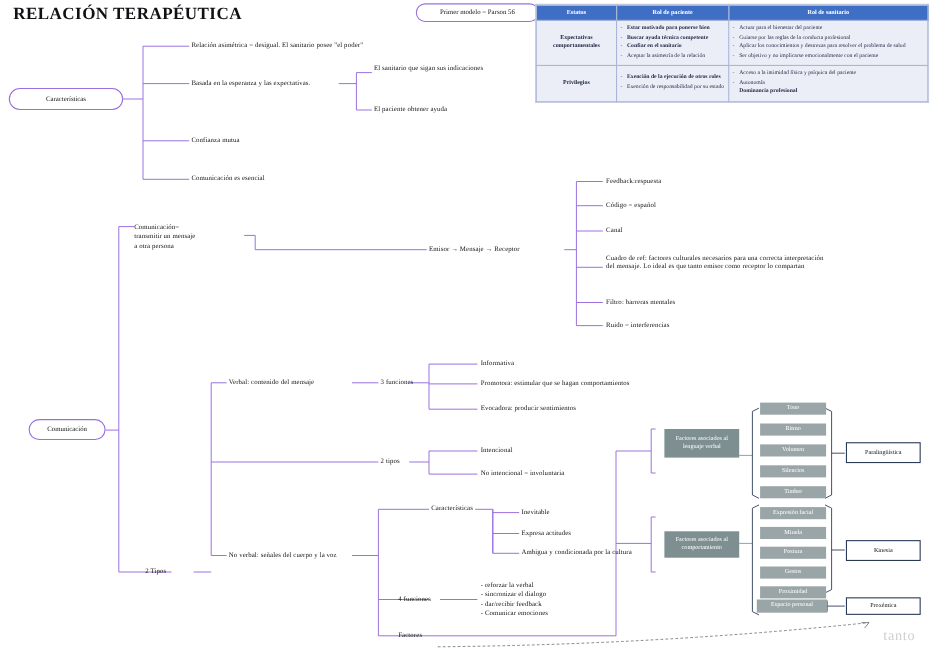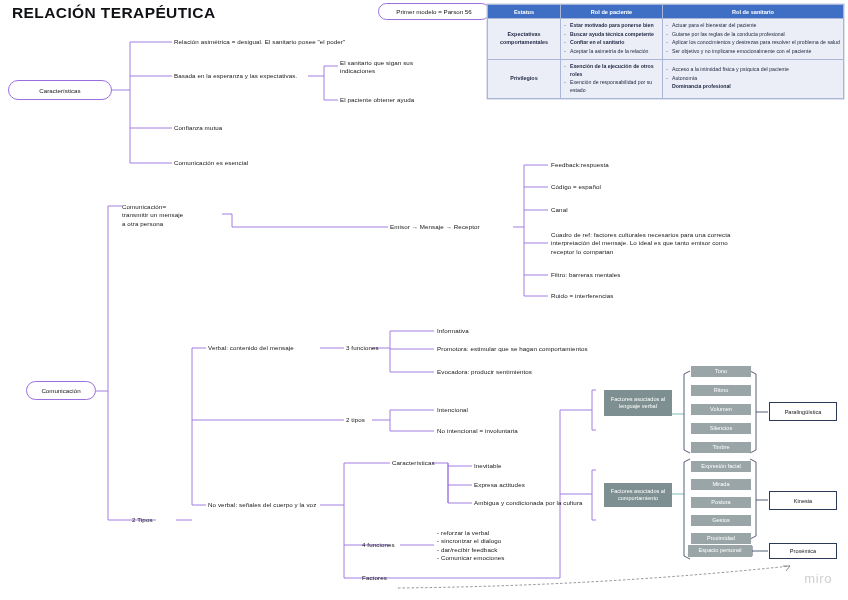--- a/index.html
+++ b/index.html
@@ -9,21 +9,21 @@
   body {
     width: 848px; height: 600px;
     position: relative;
     overflow: hidden;
     font-family: "Liberation Sans", sans-serif;
     color: #111111;
   }
   #canvas {
     position: absolute;
     left: 0; top: 0;
-    width: 848px; height: 600px;
+    width: 848px; height: 600px; font-family: Liberation Serif, serif;
   }
   
   .node {
     position: absolute;
     font-size: 6.2px;
     line-height: 1.35;
     color: #15161a;
     white-space: pre-line;
     letter-spacing: 0.1px;
   }
@@ -414,15 +414,15 @@
   <div class="wbox" style="left:769px; top:491px; width:68px; height:19px;">
     <span>Kinesia</span>
   </div>
   <div class="gbox" style="left:688px; top:545px; width:64px; height:12px;">
     <span>Espacio personal</span>
   </div>
   <div class="wbox" style="left:769px; top:543px; width:68px; height:16px;">
     <span>Proxémica</span>
   </div>
 
-  <div class="watermark">miro</div>
+  <div class="watermark">tanto</div>
 
 </div>
 
 </body></html>

